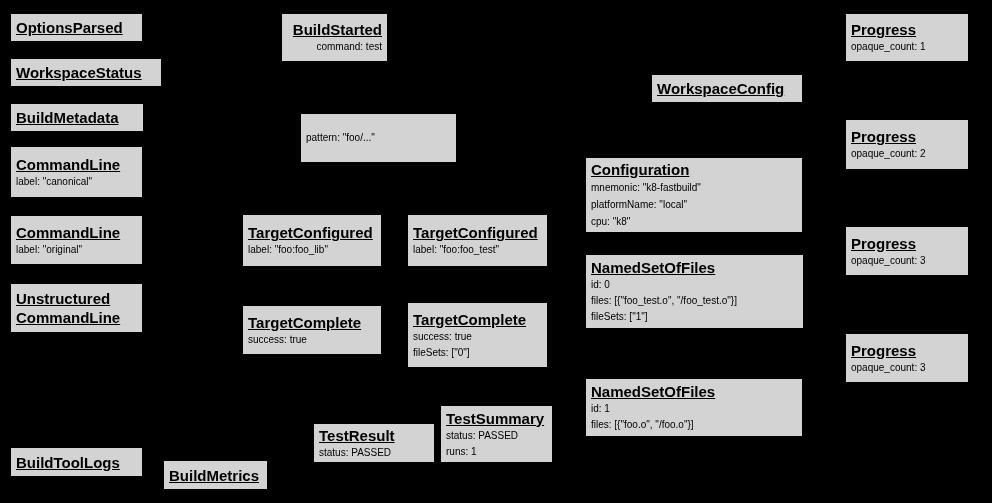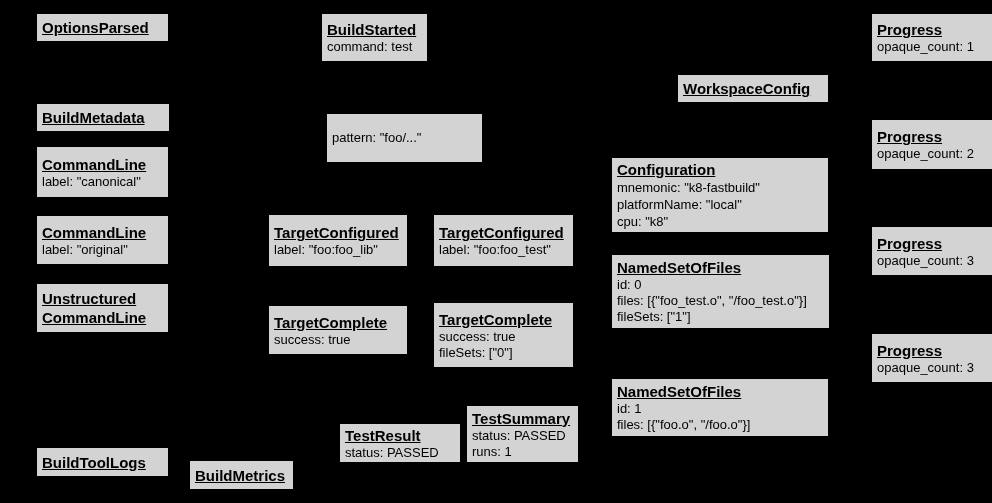--- a/index.html
+++ b/index.html
@@ -29,42 +29,44 @@
   .node {
     position: absolute;
     background: var(--node-fill);
     border: 1px solid var(--node-border);
     color: var(--node-text);
     padding: 2px 5px;
     display: flex;
     flex-direction: column;
     justify-content: center;
     overflow: hidden;
-    margin-left: 26px;
   }
   .node-title {
     font-size: 15px;
     line-height: 19px;
     font-weight: bold;
     text-decoration: underline;
     white-space: nowrap;
   }
   .node-line {
-    font-size: 13px;
+    font-size: 10px;
     line-height: 16px;
     font-weight: normal;
     white-space: nowrap;
   }
 </style>
 </head>
 <body>
 
 <div id="graph">
     <div class="node" style="left: 10px; top: 13px; width: 133px; height: 29px;">
       <div class="node-title">OptionsParsed</div>
+    </div>
+    <div class="node" style="left: 10px; top: 58px; width: 152px; height: 29px;">
+      <div class="node-title">WorkspaceStatus</div>
     </div>
     <div class="node" style="left: 10px; top: 103px; width: 134px; height: 29px;">
       <div class="node-title">BuildMetadata</div>
     </div>
     <div class="node" style="left: 10px; top: 146px; width: 133px; height: 52px;">
       <div class="node-title">CommandLine</div>
       <div class="node-line">label: "canonical"</div>
     </div>
     <div class="node" style="left: 10px; top: 215px; width: 133px; height: 50px;">
       <div class="node-title">CommandLine</div>
@@ -73,21 +75,21 @@
     <div class="node" style="left: 10px; top: 283px; width: 133px; height: 50px;">
       <div class="node-title">Unstructured</div>
       <div class="node-title">CommandLine</div>
     </div>
     <div class="node" style="left: 10px; top: 447px; width: 133px; height: 30px;">
       <div class="node-title">BuildToolLogs</div>
     </div>
     <div class="node" style="left: 163px; top: 460px; width: 105px; height: 30px;">
       <div class="node-title">BuildMetrics</div>
     </div>
-    <div class="node" style="left: 295px; top: 13px; width: 107px; height: 49px;">
+    <div class="node" style="left: 281px; top: 13px; width: 107px; height: 49px; align-items: flex-end;">
       <div class="node-title">BuildStarted</div>
       <div class="node-line">command: test</div>
     </div>
     <div class="node" style="left: 300px; top: 113px; width: 157px; height: 50px;">
       <div class="node-line">pattern: "foo/..."</div>
     </div>
     <div class="node" style="left: 242px; top: 214px; width: 140px; height: 53px;">
       <div class="node-title">TargetConfigured</div>
       <div class="node-line">label: "foo:foo_lib"</div>
     </div>

